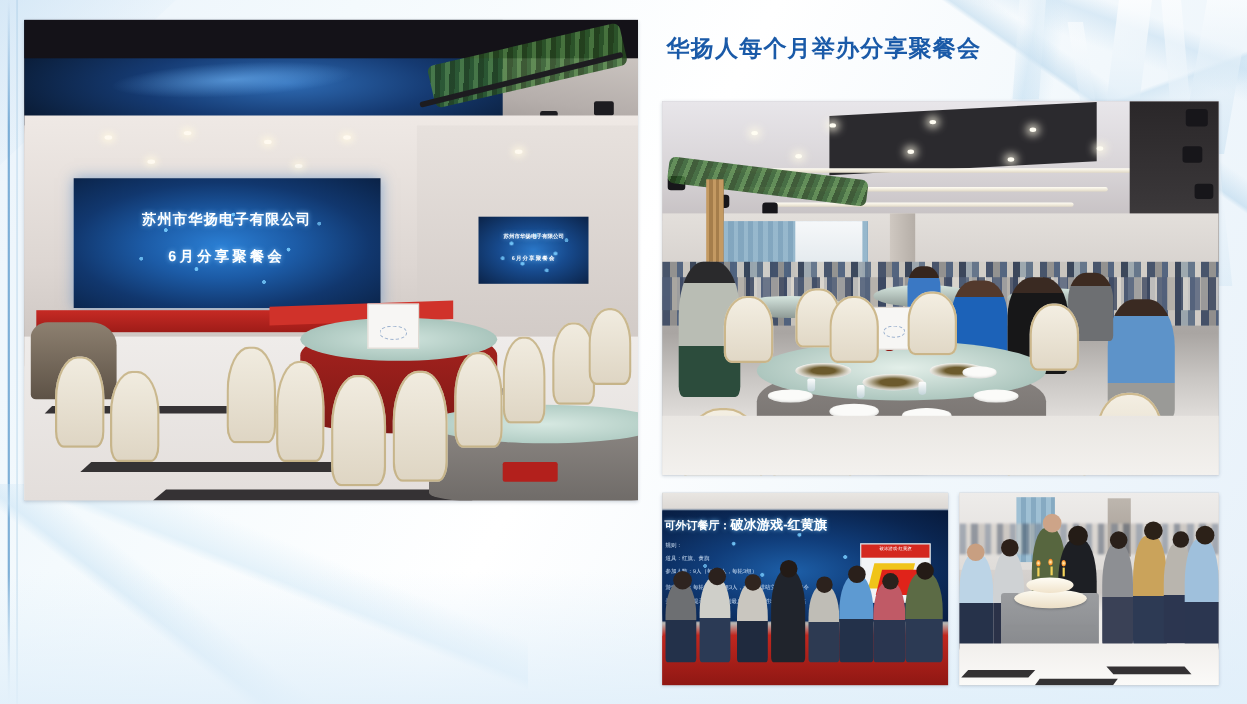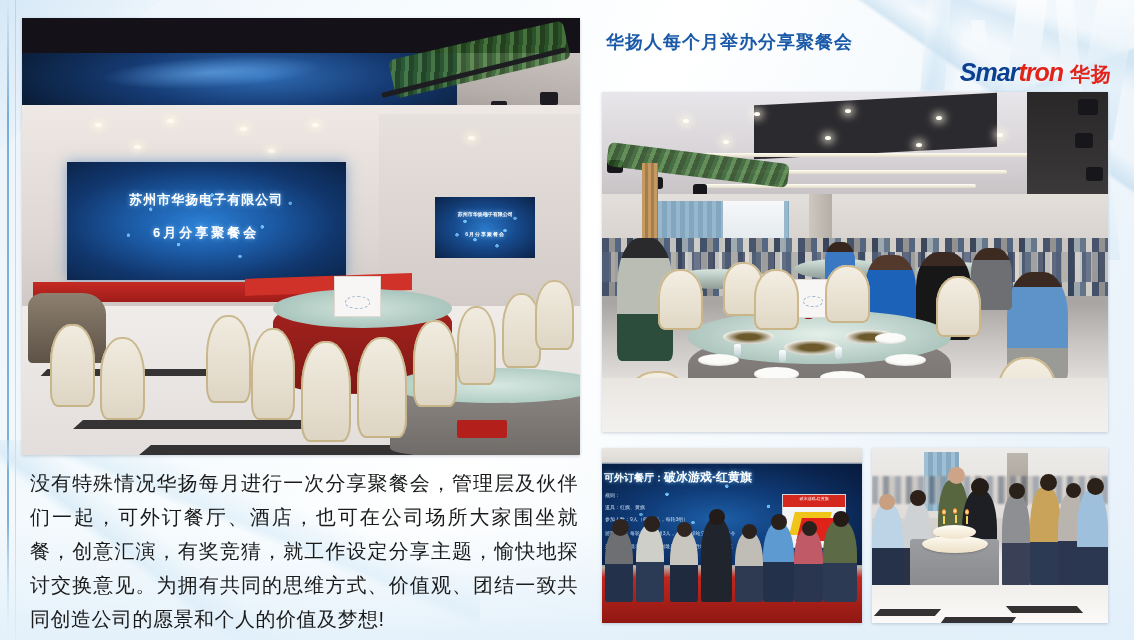--- a/index.html
+++ b/index.html
@@ -39,21 +39,21 @@
   .bg-sweep{
     position:absolute;left:-40px;bottom:-60px;width:520px;height:260px;
     background:linear-gradient(38deg,rgba(255,255,255,0) 40%,rgba(205,229,245,.6) 42%,rgba(255,255,255,0) 48%),
                linear-gradient(22deg,rgba(255,255,255,0) 60%,rgba(219,237,248,.7) 62%,rgba(255,255,255,0) 70%);
   }
   .bg-bottom-fade{position:absolute;left:0;right:0;bottom:0;height:120px;background:linear-gradient(180deg,rgba(255,255,255,0),rgba(224,239,250,.85));}
 
   
   .title{
     position:absolute;left:606px;top:30px;
-    font-size:18px;font-weight:bold;letter-spacing:1px;
+    font-size:21px;font-weight:bold;letter-spacing:1px;
     color:#1a5aa8;white-space:nowrap;
   }
   
   .logo{position:absolute;right:22px;top:60px;display:flex;align-items:baseline;gap:7px;}
   .logo-word{font-size:25px;font-weight:bold;font-style:italic;letter-spacing:-1px;line-height:1;}
   .logo-smar{color:#0b3f91;}
   .logo-tron{color:#e2231a;}
   .logo-cn{font-size:20px;font-weight:bold;color:#e2231a;letter-spacing:1px;line-height:1;}
 
   
@@ -230,24 +230,20 @@
     <div class="shard s5"></div>
     <div class="shard s6"></div>
     <div class="bg-line-left"></div>
     <div class="bg-line-left2"></div>
     <div class="bg-sweep"></div>
     <div class="bg-bottom-fade"></div>
   </div>
 
   <div class="title">华扬人每个月举办分享聚餐会</div>
 
-  <div class="logo">
-    <span class="logo-word"><span class="logo-smar">Smar</span><span class="logo-tron">tron</span></span>
-    <span class="logo-cn">华扬</span>
-  </div>
 
   <div class="photo" id="photo-hall">
     <div class="hall-bg"></div>
     <div class="hall-beam"></div>
     <div class="hall-ceiling-screen"></div>
     <div class="hall-ceil-dark"></div>
     <div class="hall-ceil-refl"></div>
     <div class="greenery"></div>
     <div class="truss" style="right:2%;top:12%;width:34%;height:5px;transform:rotate(-14deg);"></div>
     <div class="truss" style="right:4%;top:17%;width:18px;height:13px;"></div>
@@ -454,15 +450,14 @@
     <div class="ck-candle" style="left:35%;top:38%;"></div>
     <div class="ck-flame" style="left:34.5%;top:34%;"></div>
     <div class="ck-candle" style="left:40%;top:39%;"></div>
     <div class="ck-flame" style="left:39.5%;top:35%;"></div>
     <div class="ck-floor"></div>
     <div class="ck-ftile" style="left:2%;bottom:4%;width:26%;height:7px;transform:skewX(-42deg);"></div>
     <div class="ck-ftile" style="left:58%;bottom:6%;width:30%;height:7px;transform:skewX(42deg);"></div>
     <div class="ck-ftile" style="left:30%;bottom:0%;width:30%;height:6px;transform:skewX(-36deg);"></div>
   </div>
 
-  <div class="body-text">没有特殊情况华扬每月进行一次分享聚餐会，管理层及伙伴们一起，可外订餐厅、酒店，也可在公司场所大家围坐就餐，创意汇演，有奖竞猜，就工作设定分享主题，愉快地探讨交换意见。为拥有共同的思维方式、价值观、团结一致共同创造公司的愿景和个人的价值及梦想!</div>
 
 </div>
 
 </body></html>

